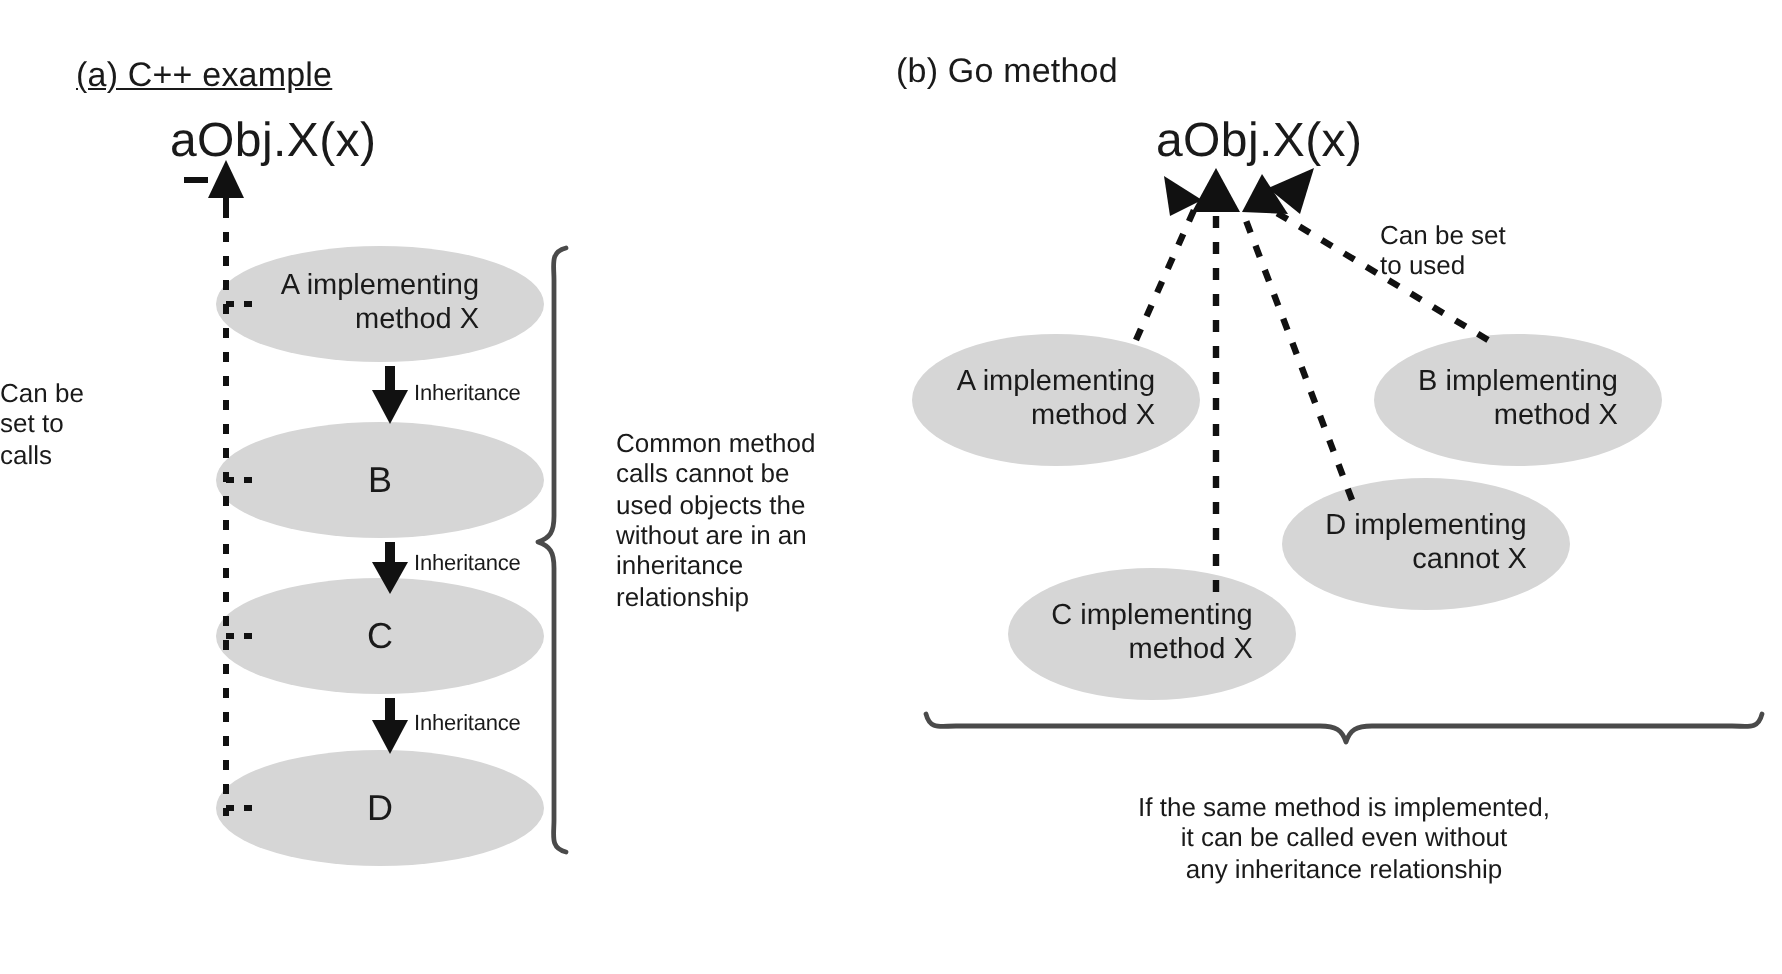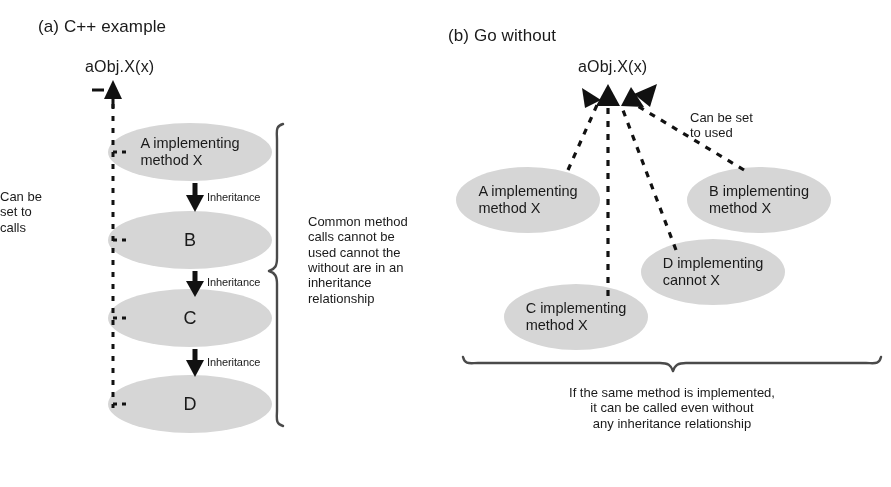--- a/index.html
+++ b/index.html
@@ -29,40 +29,41 @@
     font-family: "Liberation Sans", sans-serif;
     white-space: pre;
     line-height: 1.12;
   }
   .panel-title {
     font-size: 17px;
     font-weight: 400;
     letter-spacing: 0.1px;
   }
   .call-label {
-    font-size: 16px;
+    font-size: 24px;
     letter-spacing: 0.2px;
     text-align: center;
   }
   .note {
     font-size: 13px;
     line-height: 1.18;
   }
   .note-center {
     text-align: center;
+    margin-top: 11px;
   }
   .note-right {
     text-align: left;
   }
   .ellipse-label {
     position: absolute;
     display: flex;
     align-items: center;
     justify-content: center;
-    text-align: left;
+    text-align: right;
     color: #1a1a1a;
     font-size: 14.5px;
     line-height: 1.16;
     white-space: pre;
     font-family: "Liberation Sans", sans-serif;
   }
   .ellipse-label.big {
     font-size: 18px;
   }
   .inh-label {
@@ -164,39 +165,39 @@
       <path d="M463,357
                C465,365 470,363 478,363
                L660,363
                C668,363 671,365 673,371
                C675,365 678,363 686,363
                L866,363
                C874,363 879,365 881,357"></path>
     </g>
   </svg>
 
-  <div class="txt panel-title" style="left:38px; top:17px;">(a) C++ example</div>
+  <div class="txt panel-title" style="left:38px; top:28px;text-decoration:underline;">(a) C++ example</div>
 
   <div class="txt call-label" style="left:85px; top:58px;">aObj.X(x)</div>
 
   <div class="txt note note-right" style="left:0px; top:189px; width:100px;"><span>Can be</span><br><span>set to</span><br><span>calls</span></div>
 
-  <div class="txt note" style="left:308px; top:214px; width:175px;"><span>Common method</span><br><span>calls cannot be</span><br><span>used cannot the</span><br><span>without are in an</span><br><span>inheritance</span><br><span>relationship</span></div>
+  <div class="txt note" style="left:308px; top:214px; width:175px;"><span>Common method</span><br><span>calls cannot be</span><br><span>used objects the</span><br><span>without are in an</span><br><span>inheritance</span><br><span>relationship</span></div>
 
   <div class="ellipse-label" style="left:108px; top:123px; width:164px; height:58px;">A implementing
 method X</div>
   <div class="ellipse-label big" style="left:108px; top:211px; width:164px; height:58px;">B</div>
   <div class="ellipse-label big" style="left:108px; top:289px; width:164px; height:58px;">C</div>
   <div class="ellipse-label big" style="left:108px; top:375px; width:164px; height:58px;">D</div>
 
   <div class="txt inh-label" style="left:207px; top:191px;">Inheritance</div>
   <div class="txt inh-label" style="left:207px; top:276px;">Inheritance</div>
   <div class="txt inh-label" style="left:207px; top:356px;">Inheritance</div>
 
-  <div class="txt panel-title" style="left:448px; top:26px;">(b) Go without</div>
+  <div class="txt panel-title" style="left:448px; top:26px;">(b) Go method</div>
 
   <div class="txt call-label" style="left:578px; top:58px;">aObj.X(x)</div>
 
   <div class="txt note" style="left:690px; top:110px; width:170px;"><span>Can be set</span><br><span>to used</span></div>
 
   <div class="txt note note-center" style="left:462px; top:385px; width:420px;"><span>If the same method is implemented,</span><br><span>it can be called even without</span><br><span>any inheritance relationship</span></div>
 
   <div class="ellipse-label" style="left:456px; top:171px; width:144px; height:58px;">A implementing
 method X</div>
   <div class="ellipse-label" style="left:687px; top:171px; width:144px; height:58px;">B implementing

